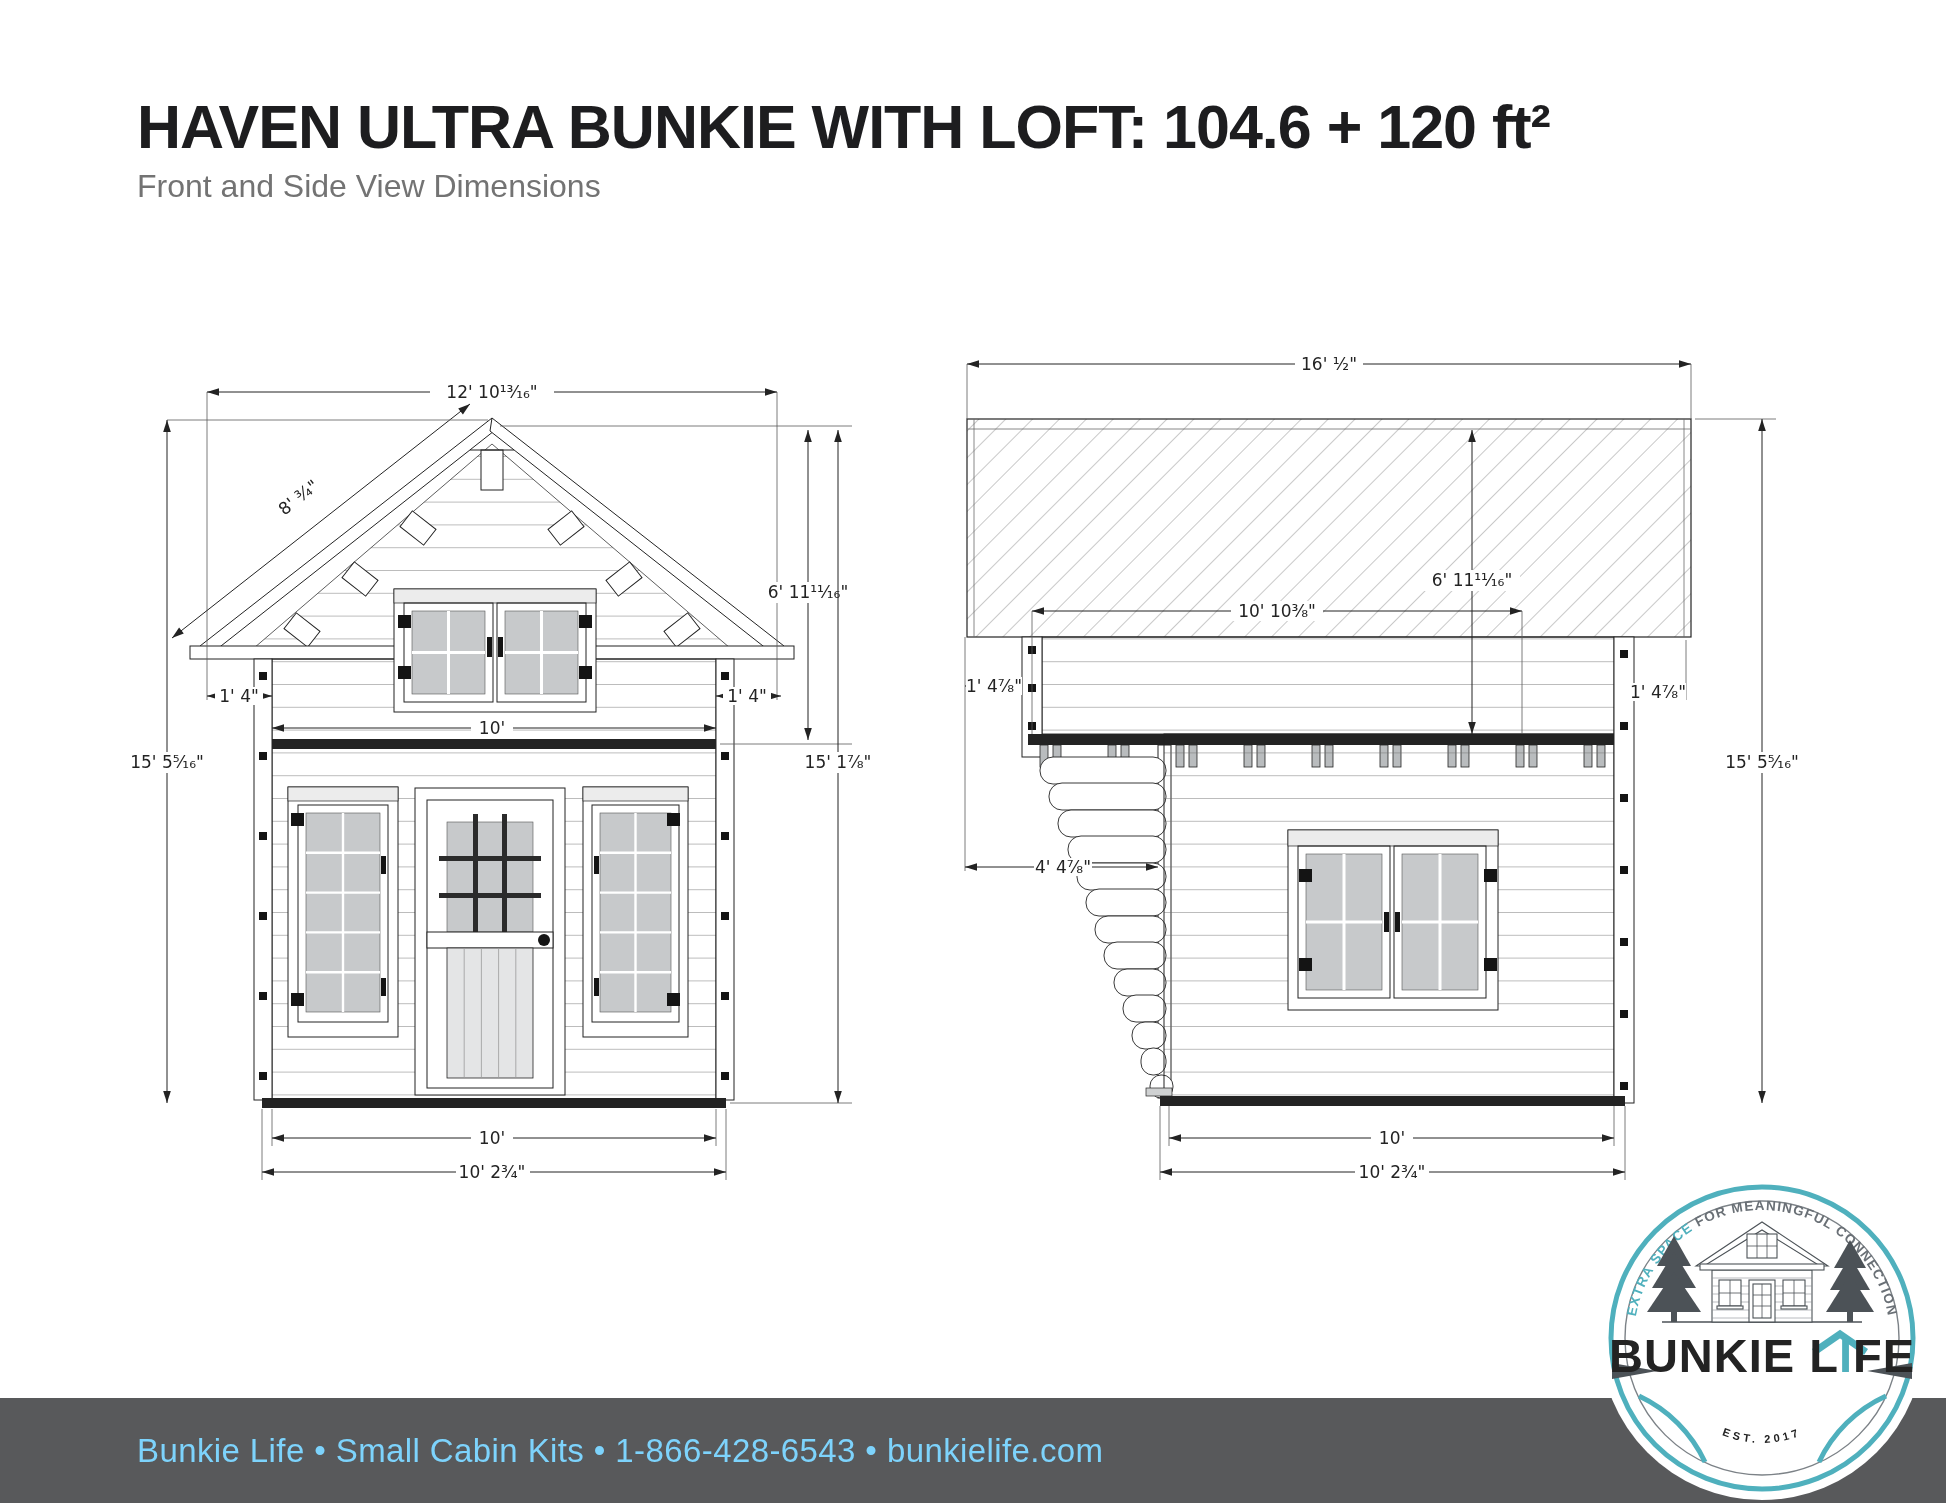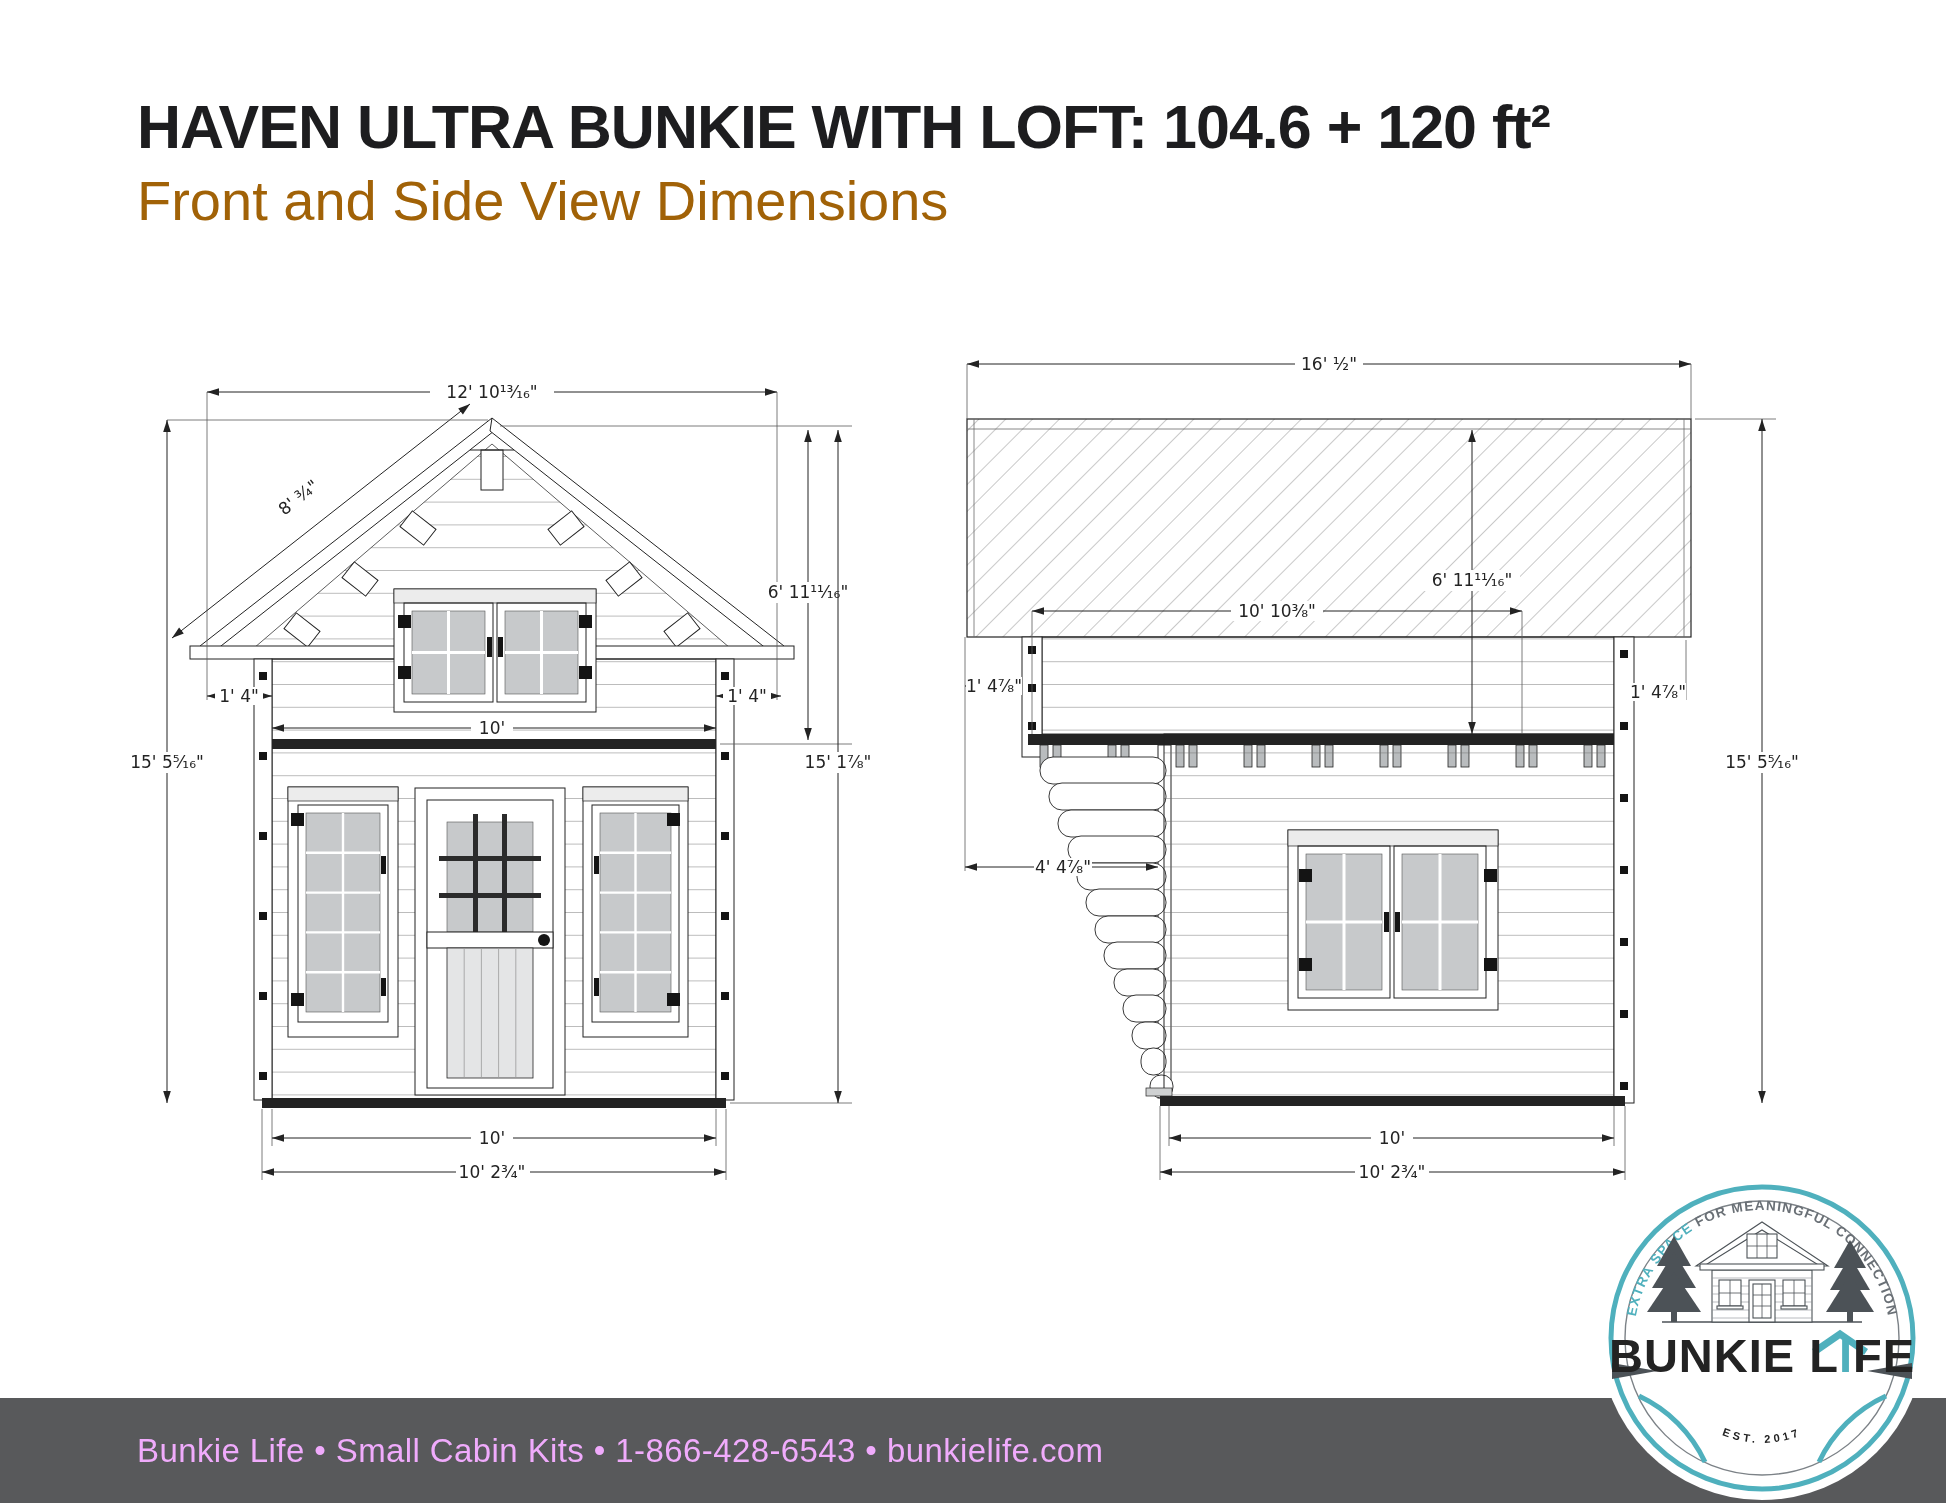--- a/index.html
+++ b/index.html
@@ -1,22 +1,22 @@
 <!DOCTYPE html>
 <html><head>
 <meta charset="utf-8">
 <style>
   html,body{margin:0;padding:0;background:#ffffff;}
   .page{position:relative;width:1946px;height:1503px;background:#fff;overflow:hidden;font-family:"Liberation Sans",sans-serif;}
   .hdr{position:absolute;left:137px;top:92px;z-index:3;}
   .title{margin:0;font-size:61px;font-weight:700;letter-spacing:-1px;color:#1d1d1f;white-space:nowrap;}
-  .subtitle{margin:6px 0 0 0;font-size:56px;font-weight:400;color:#a16207;white-space:nowrap;}
+  .subtitle{margin:6px 0 0 0;font-size:32px;font-weight:400;color:#737373;white-space:nowrap;}
   .footerbar{position:absolute;left:0;top:1398px;width:1946px;height:105px;background:#58595b;z-index:1;
     display:flex;flex-direction:column;justify-content:center;gap:7px;box-sizing:border-box;padding-left:137px;}
-  .footerbar p{margin:0;color:#f0abfc;font-size:33px;font-weight:400;letter-spacing:.4px;white-space:nowrap;}
+  .footerbar p{margin:0;color:#7dd3fc;font-size:33px;font-weight:400;letter-spacing:.4px;white-space:nowrap;}
   svg.scene{position:absolute;left:0;top:0;z-index:2;}
   svg text{font-family:"DejaVu Sans",sans-serif;font-size:17px;fill:#232323;}
   .ln{stroke:#232323;stroke-width:1;fill:#ffffff;}
   .lnf{stroke:#232323;stroke-width:1;fill:none;}
   .thin{stroke:#6a6a6a;stroke-width:.8;fill:none;}
   .ext{stroke:#5a5a5a;stroke-width:.8;fill:none;}
   .dim{stroke:#232323;stroke-width:1;fill:none;}
   .bg{fill:#ffffff;stroke:none;}
   .glass{fill:#c7c9cb;stroke:#555;stroke-width:.6;}
   .cross{stroke:#ffffff;stroke-width:3;fill:none;}

